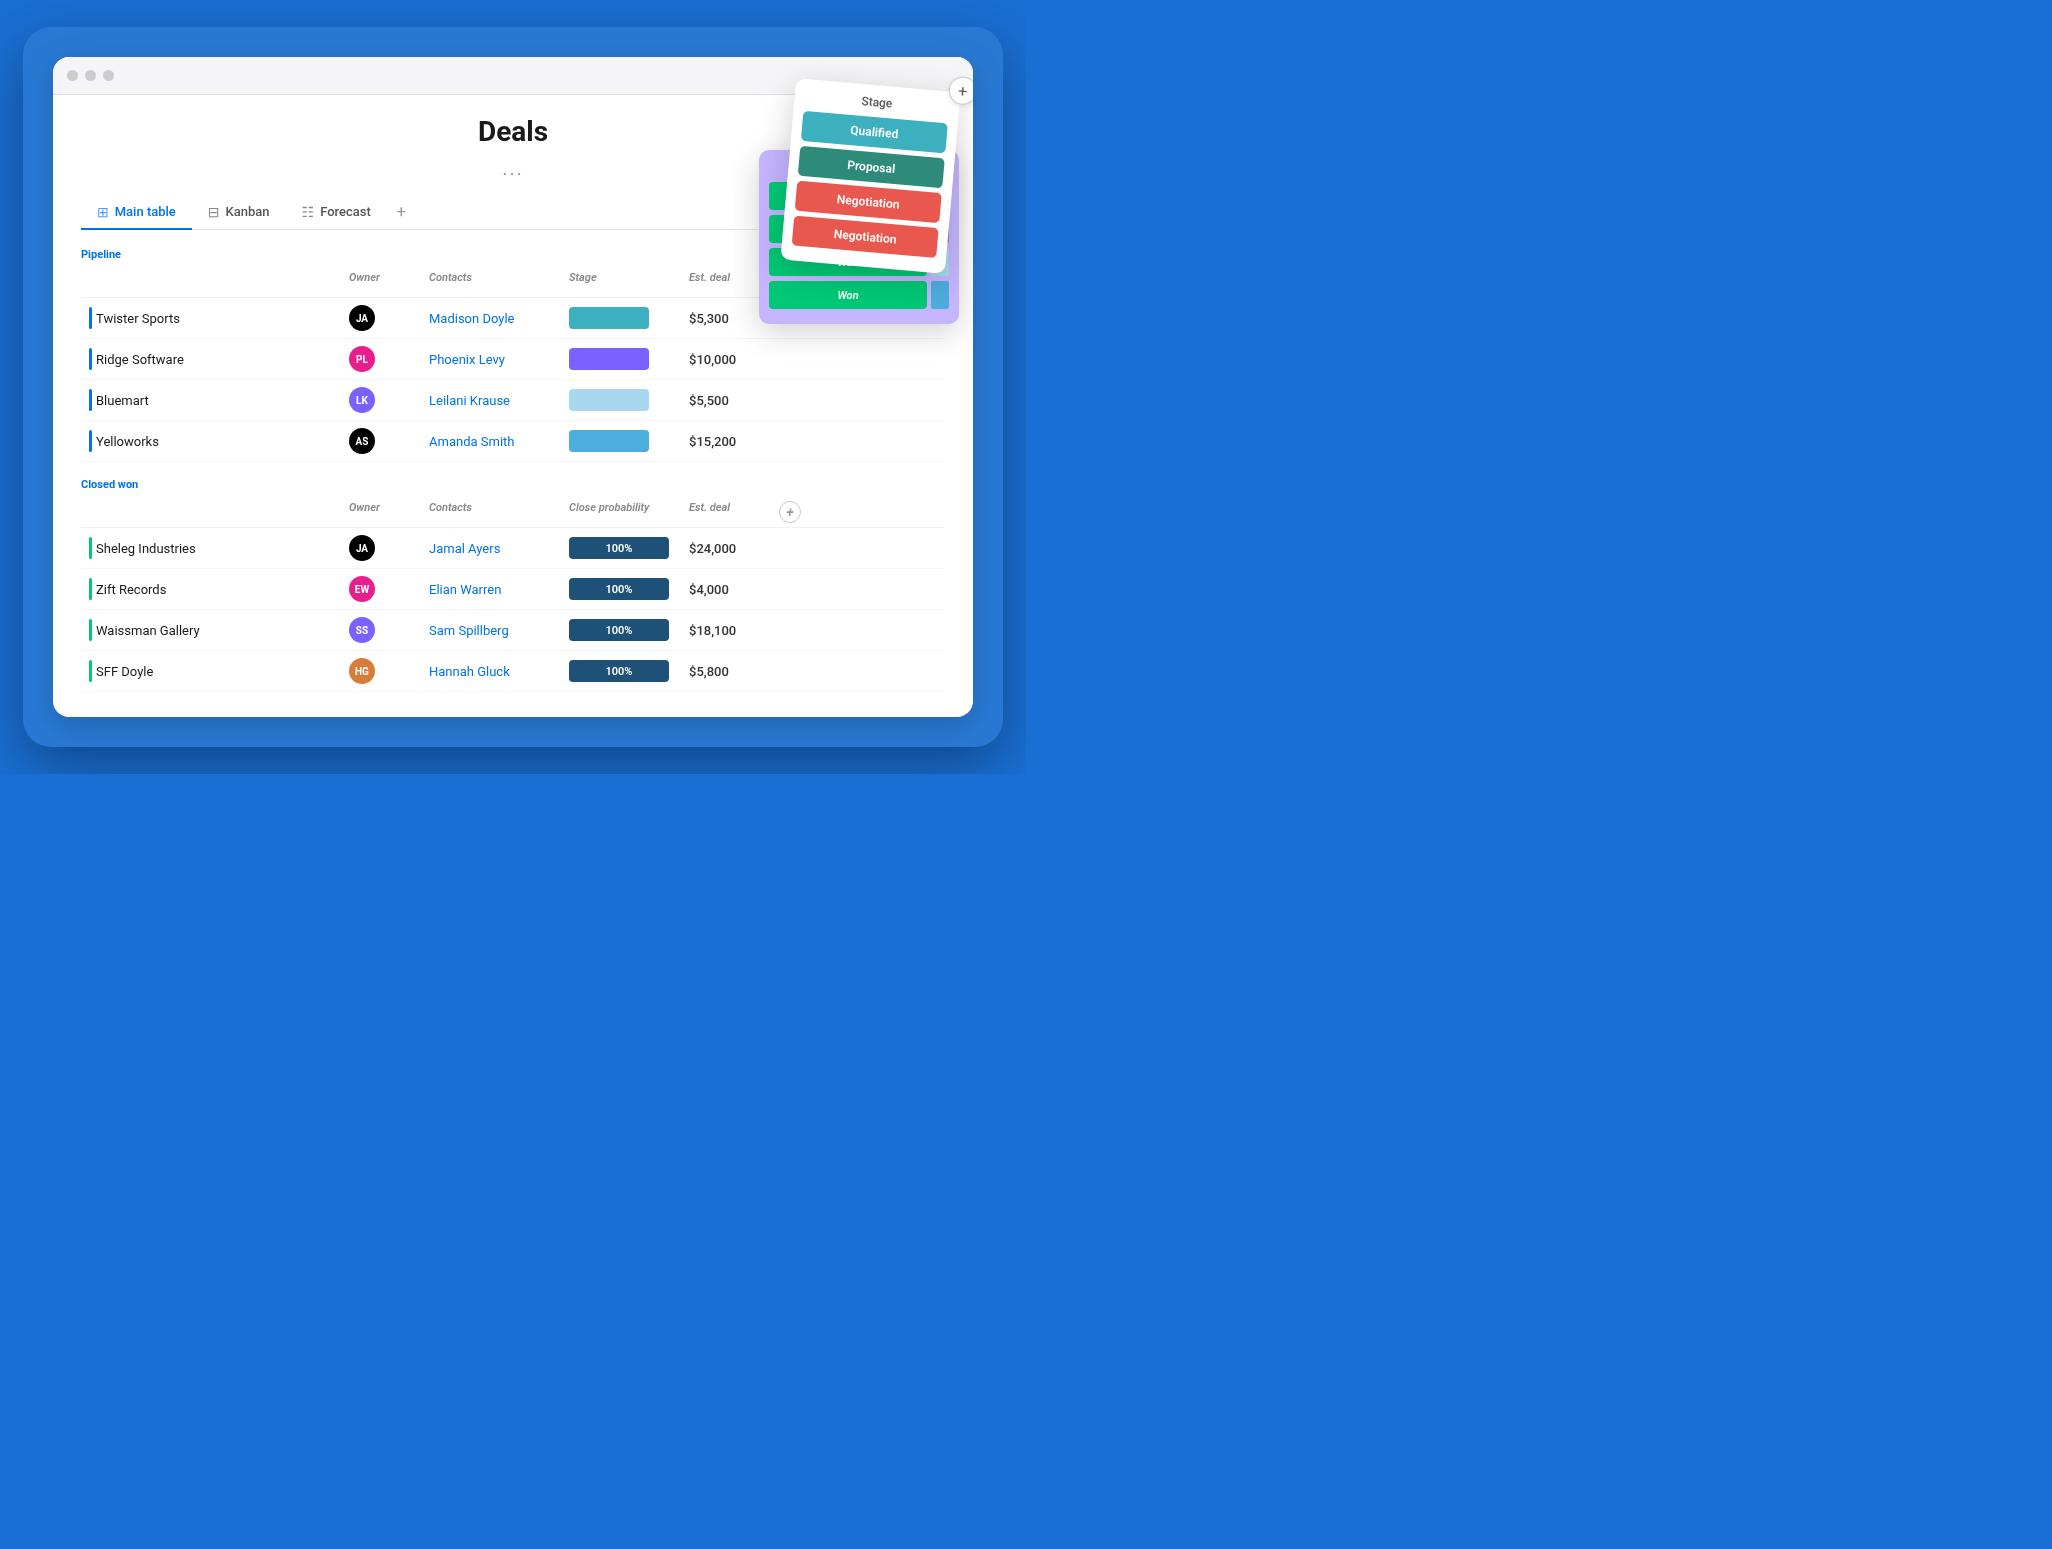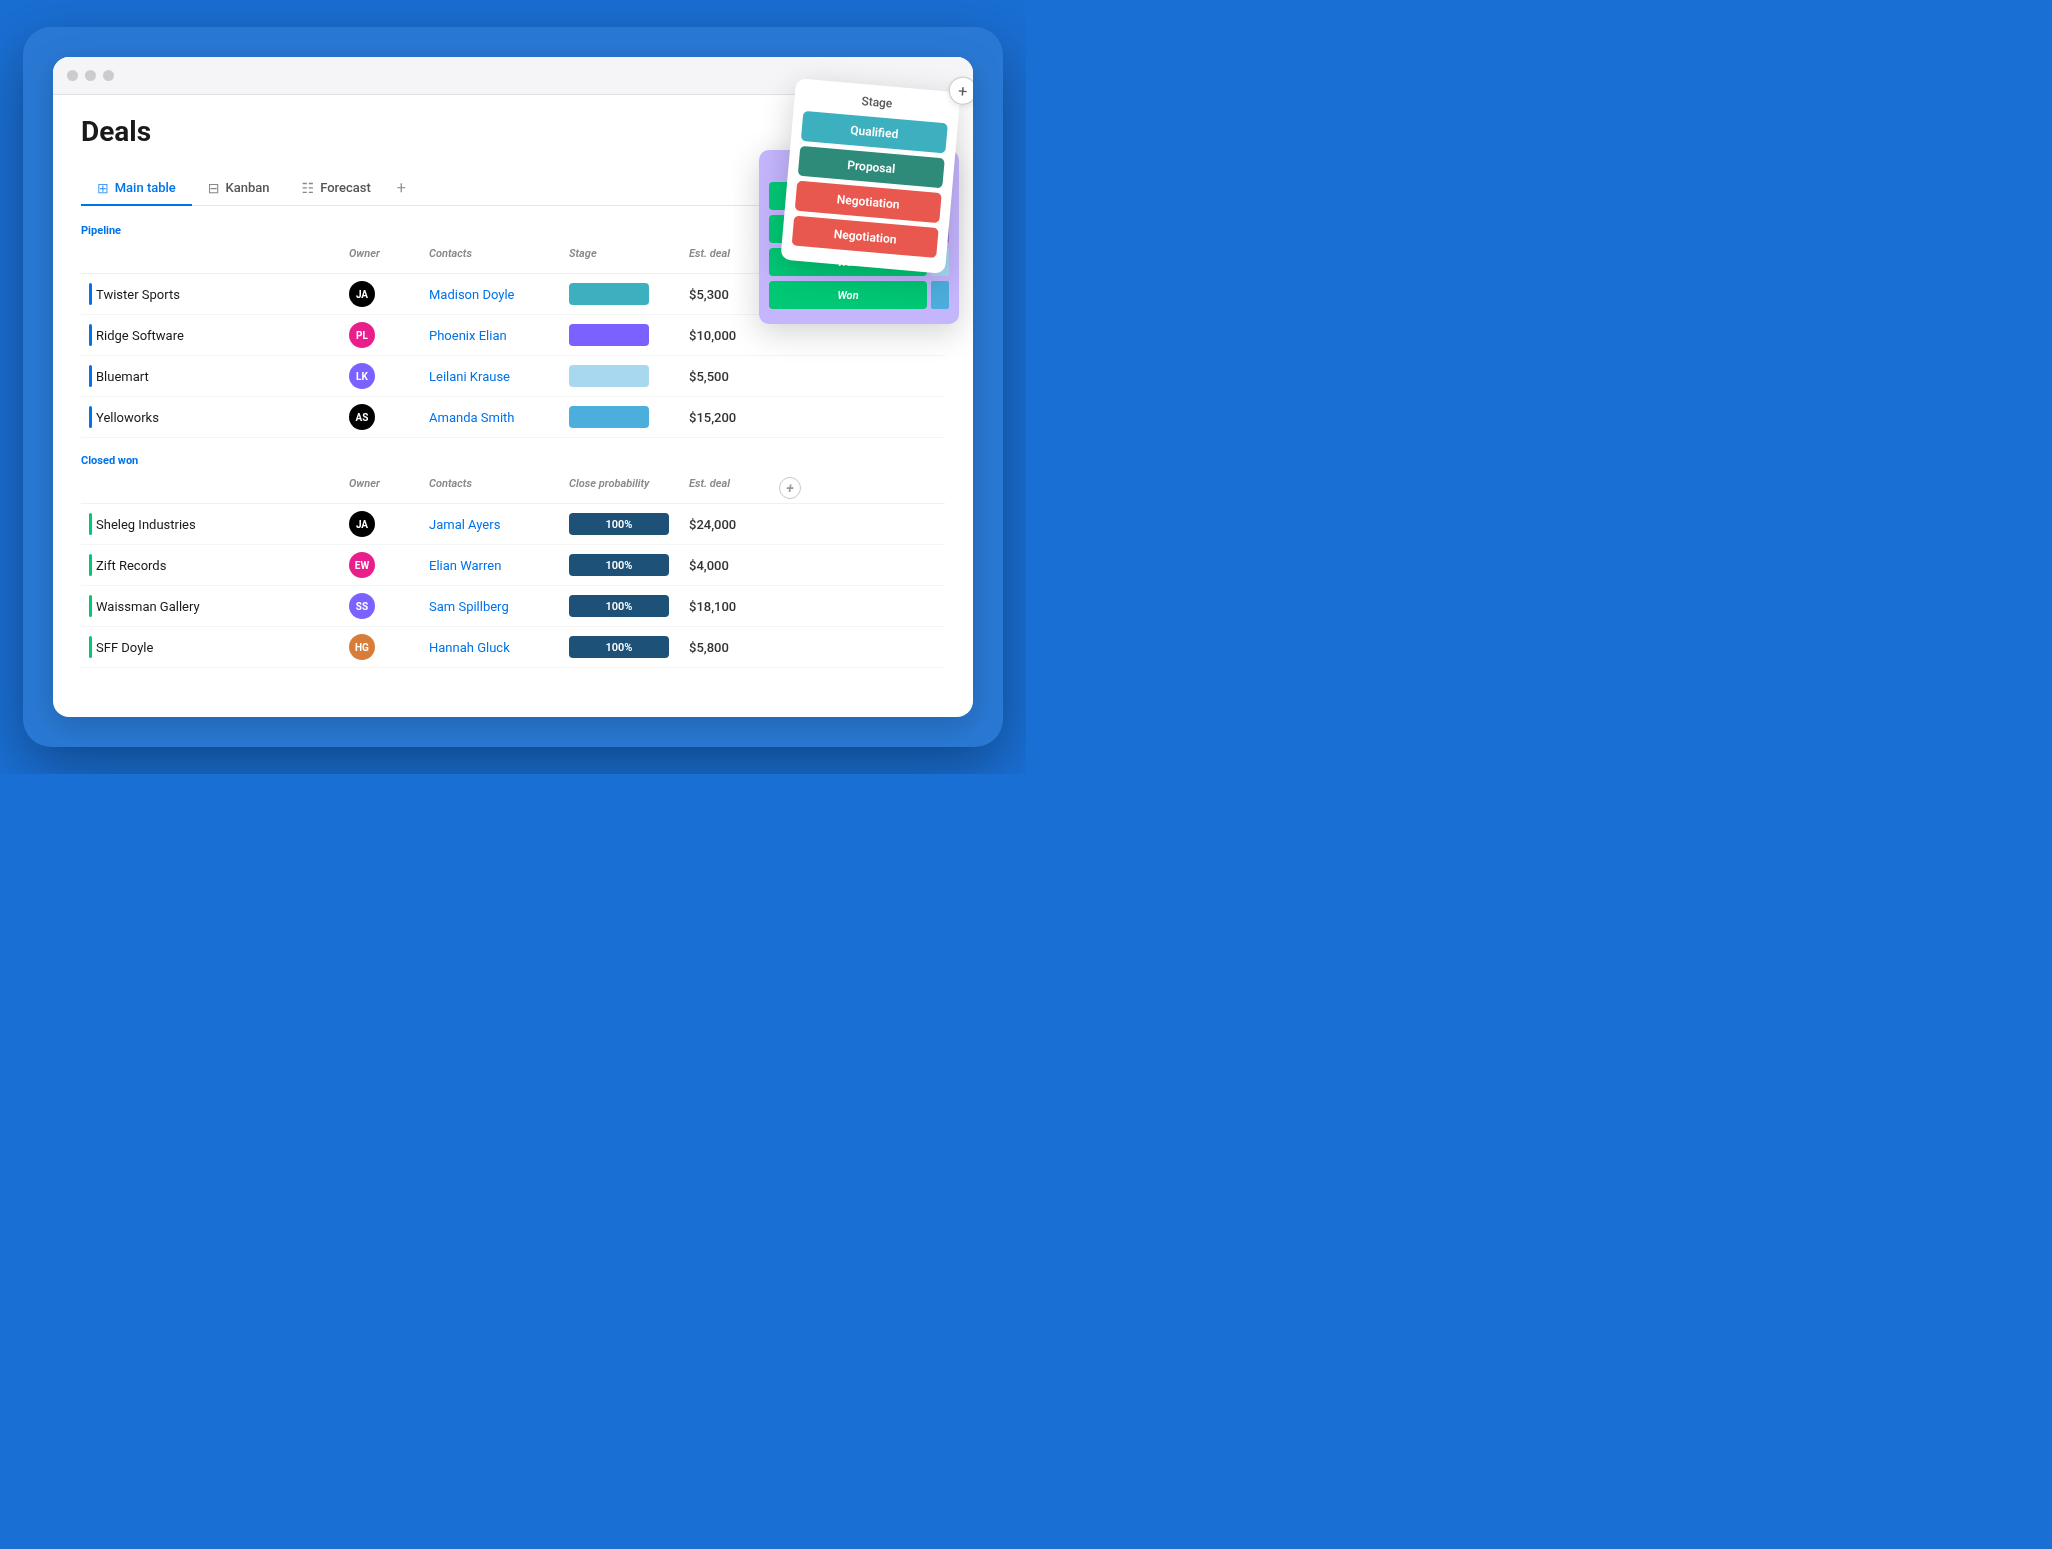--- a/index.html
+++ b/index.html
@@ -342,20 +342,21 @@
     }
     .fmb-blue { background: #4caedc; }
     .fmb-lblue { background: #a8d8f0; }
     .fmb-purple { background: #9b77d4; }
 
     
     .header-row {
       display: flex;
       align-items: center;
       margin-bottom: 8px;
+      flex-direction: column;
     }
     .header-row .page-title { flex: 1; }
   </style>
 </head>
 <body>
 
 <div class="outer-wrapper">
   <div class="blue-bg"></div>
 
   <div class="app-window">
@@ -422,21 +423,21 @@
         <div style="width:80px;height:22px;background:#3db0bf;border-radius:4px;"></div>
         <span class="est-deal">$5,300</span>
       </div>
 
       <div class="table-row">
         <div class="row-name">
           <div class="row-indicator"></div>
           <span>Ridge Software</span>
         </div>
         <div class="avatar av-b">PL</div>
-        <span class="contact-link">Phoenix Elian</span>
+        <span class="contact-link">Phoenix Levy</span>
         <div style="width:80px;height:22px;background:#7b61ff;border-radius:4px;"></div>
         <span class="est-deal">$10,000</span>
       </div>
 
       <div class="table-row">
         <div class="row-name">
           <div class="row-indicator"></div>
           <span>Bluemart</span>
         </div>
         <div class="avatar av-c">LK</div>

